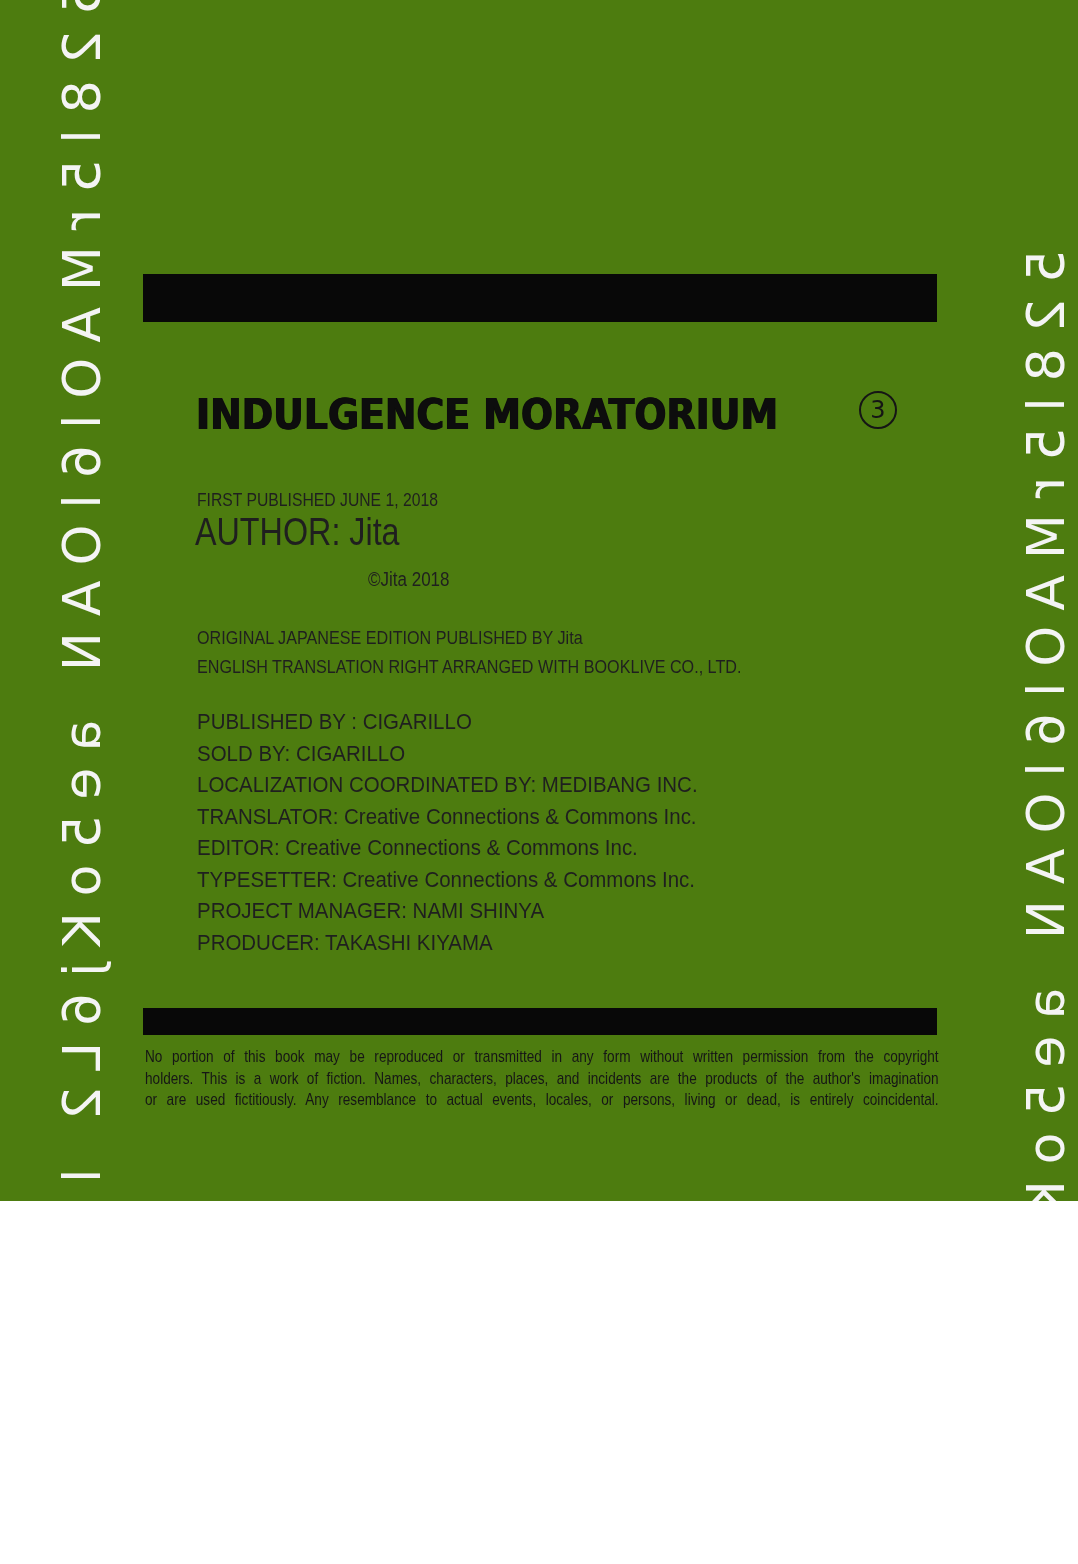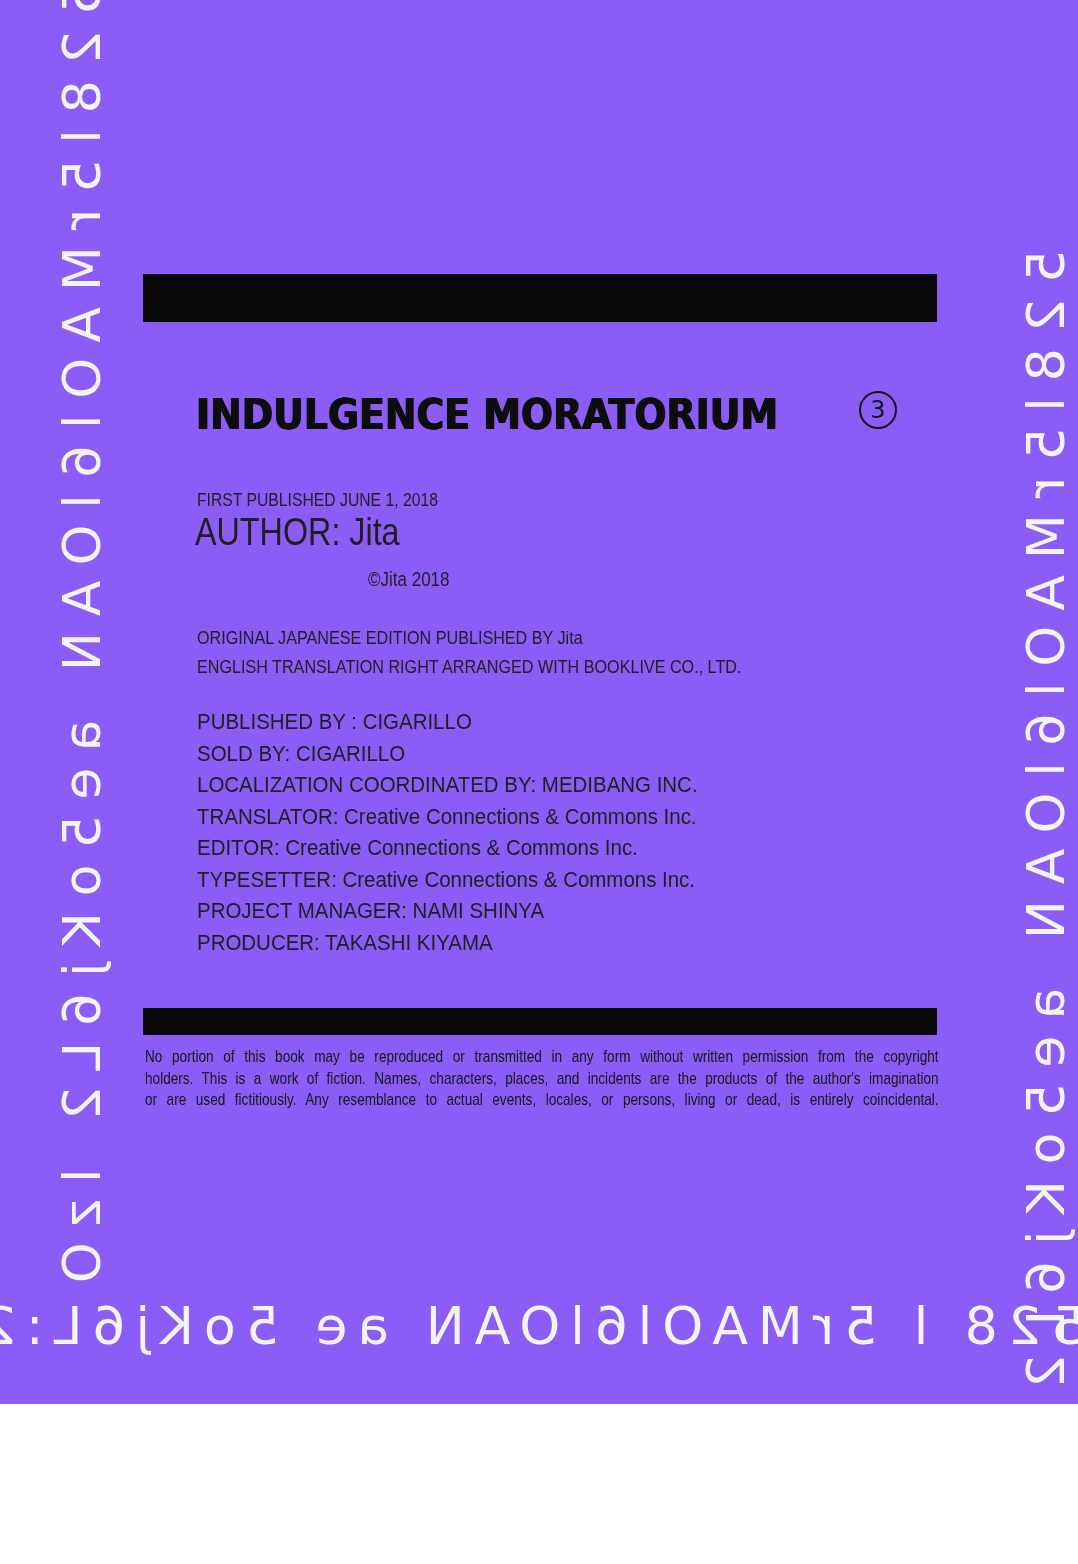--- a/index.html
+++ b/index.html
@@ -3,22 +3,22 @@
 <meta charset="utf-8">
 <style>
   html, body {
     margin: 0;
     padding: 0;
     background: #ffffff;
   }
   .page {
     position: relative;
     width: 1078px;
-    height: 1404px;
-    background: #8b5cf6;
+    height: 1201px;
+    background: #4d7c0f;
     overflow: hidden;
     font-family: "Liberation Sans", sans-serif;
     color: #1f1f1f;
   }
 
   
   .bleed {
     position: absolute;
     color: #f4f4f4;
     font-family: "DejaVu Sans", sans-serif;

